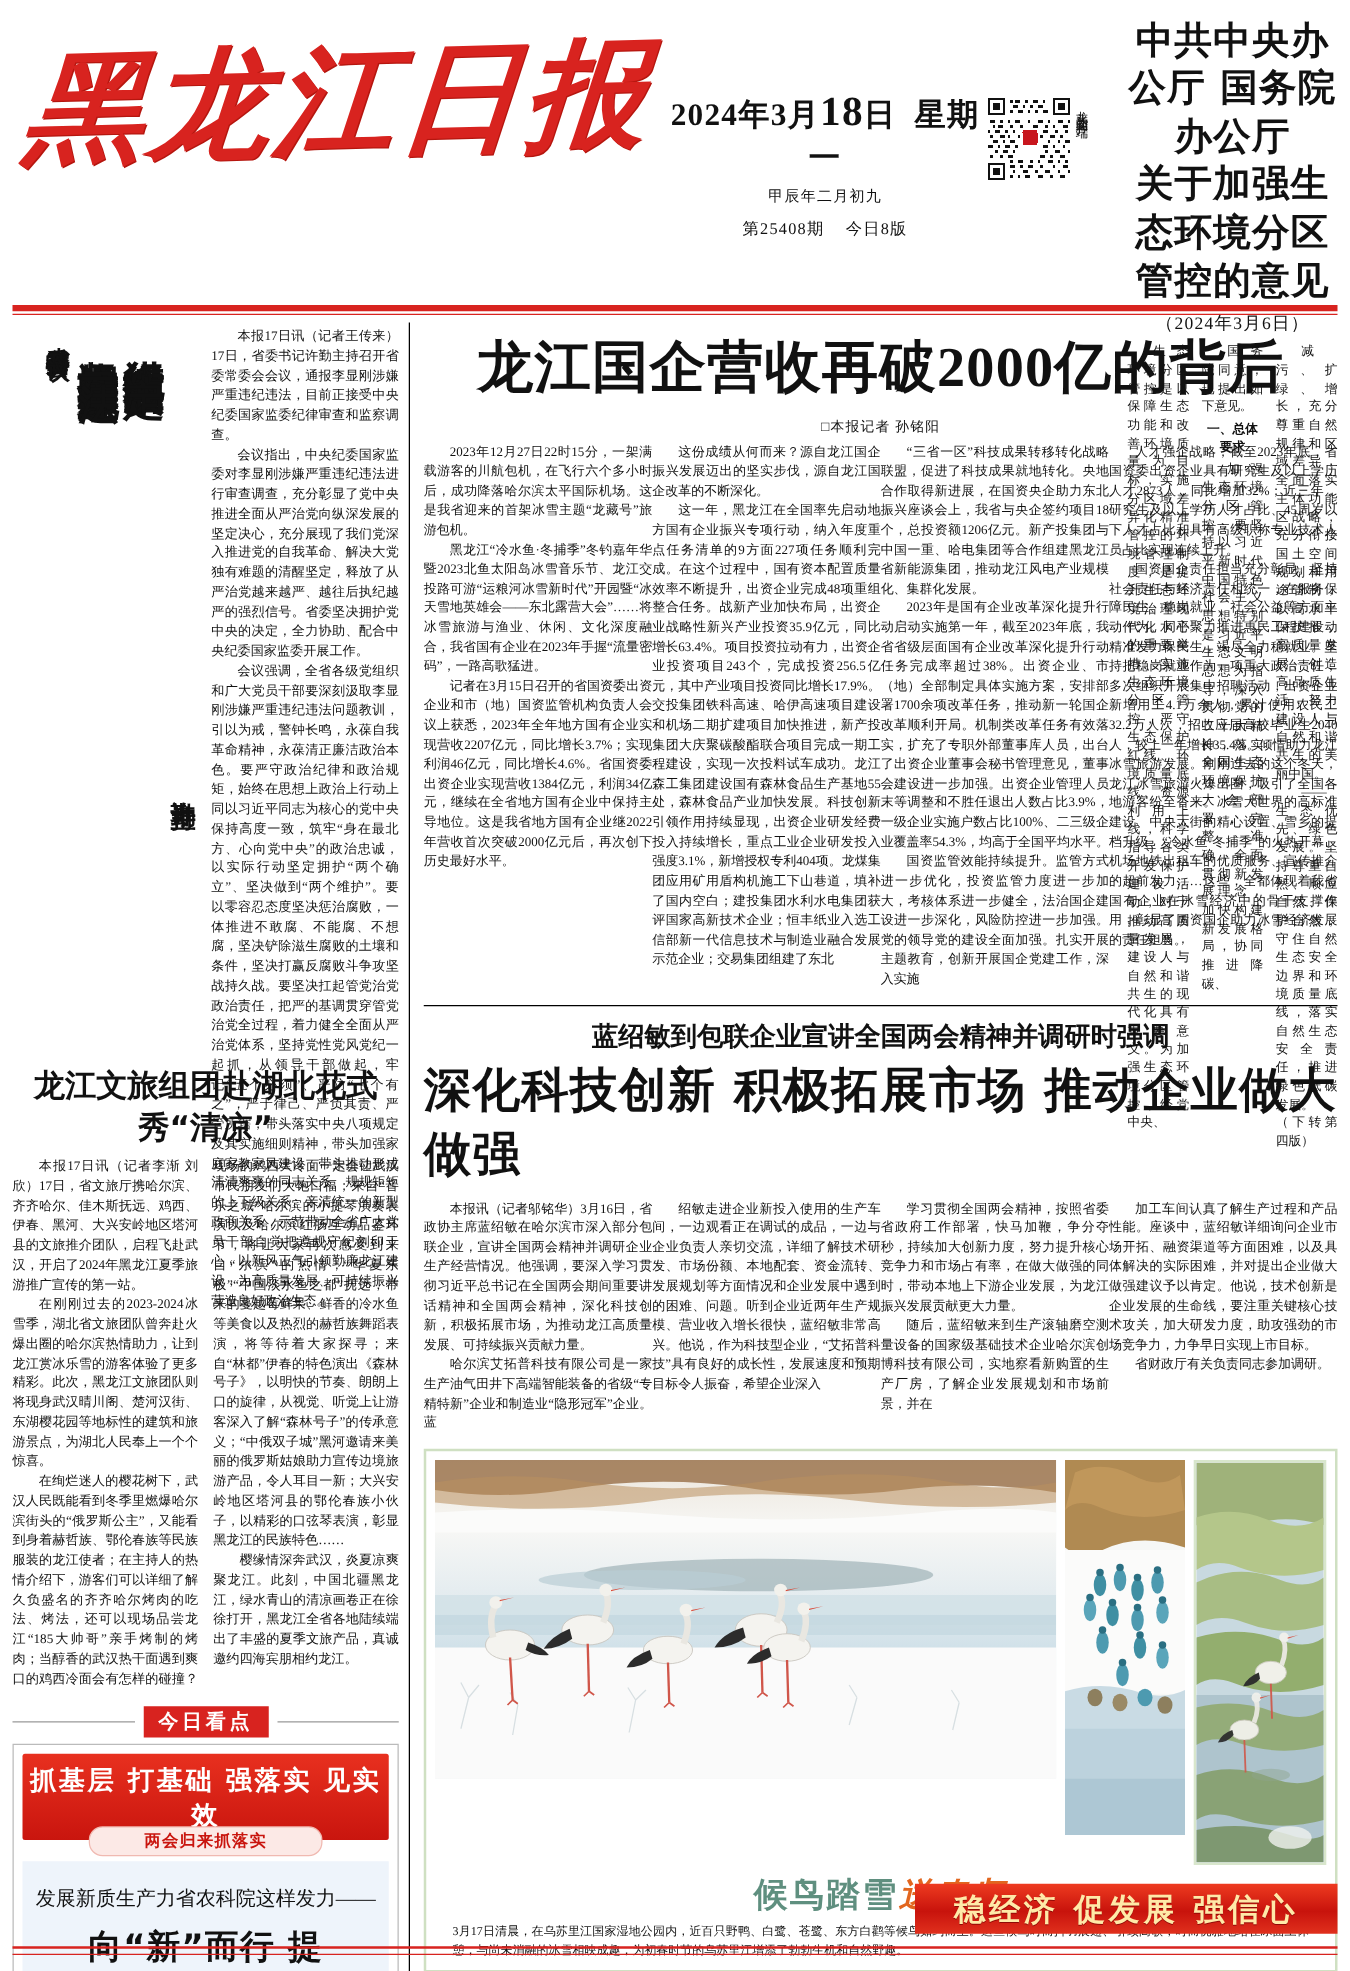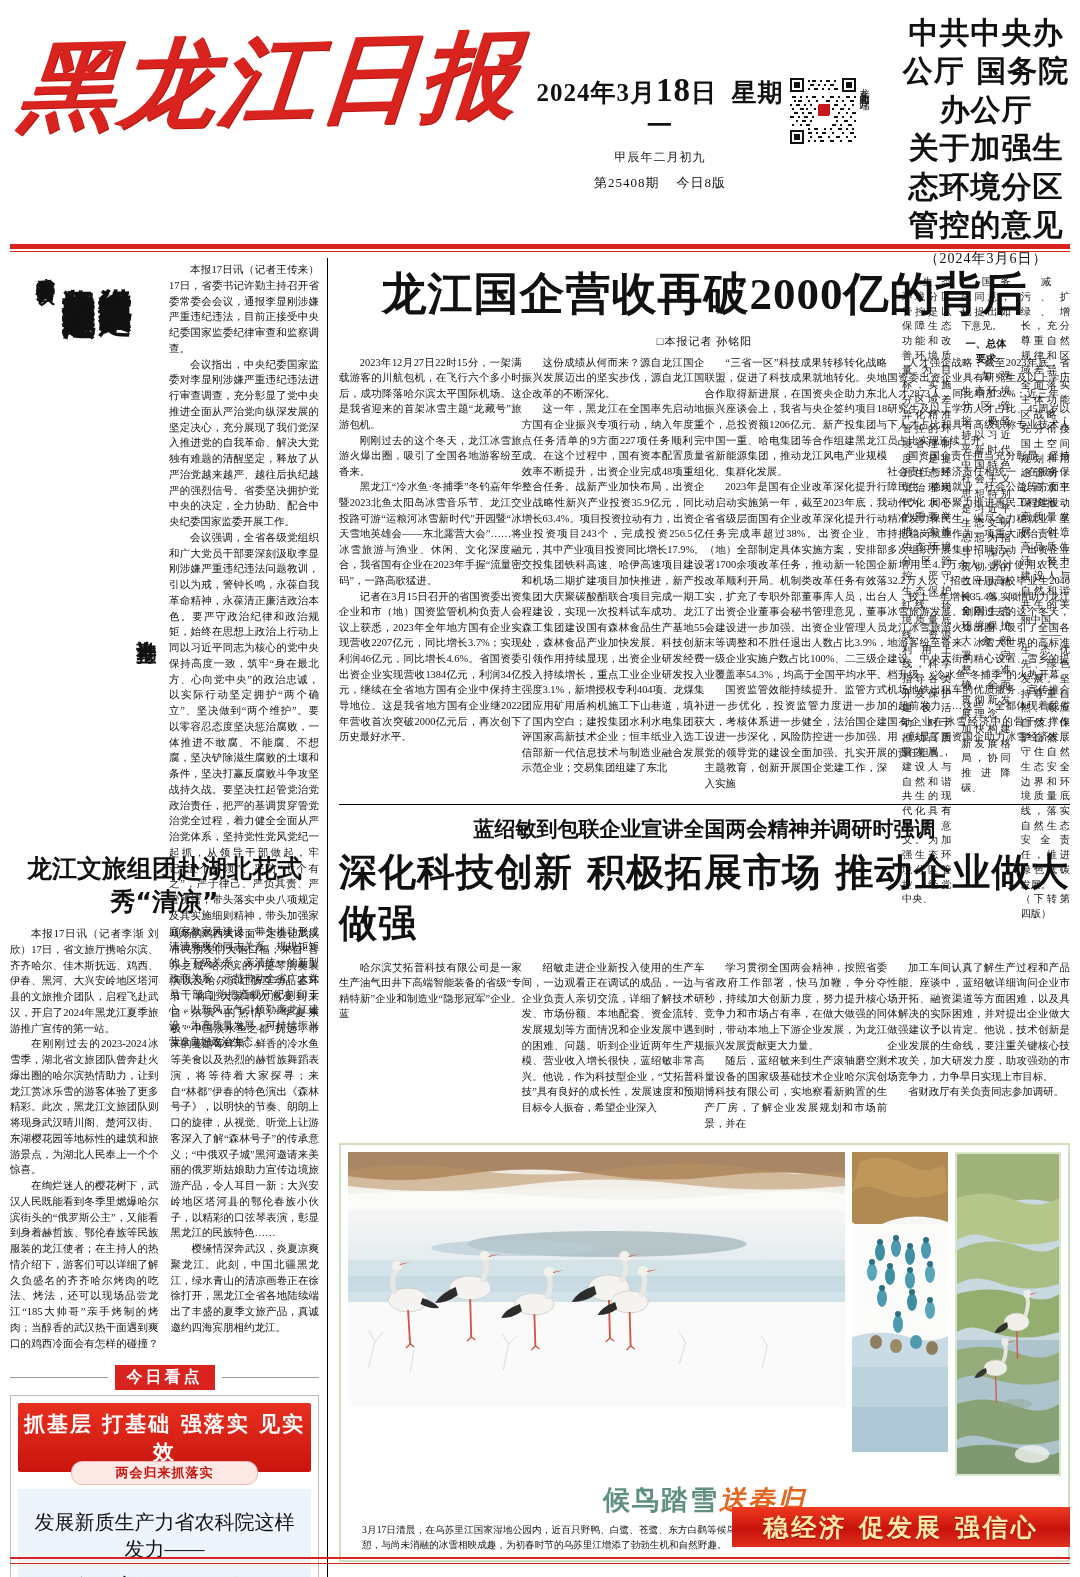--- a/index.html
+++ b/index.html
@@ -104,21 +104,21 @@
     color:#fff;text-align:center;font-weight:bold;font-size:21px;letter-spacing:2px;
     padding:7px 0 6px;font-family:"DejaVu Sans","Liberation Sans",sans-serif;
     border-radius:2px;position:relative;
   }
   .slogan-pill{
     background:#fce9e6;color:#c9150e;font-weight:bold;font-size:13px;letter-spacing:1px;
     border-radius:11px;padding:2px 0;width:185px;margin:-11px auto 0;text-align:center;position:relative;
     font-family:"DejaVu Sans","Liberation Sans",sans-serif;border:1px solid #f0b9b1;
   }
   .hl-body{background:#eef4fb;padding:20px 10px 13px;text-align:center;margin-top:4px;}
-  .hl-kicker{font-size:20px;letter-spacing:0px;margin-bottom:9px;}
+  .hl-kicker{font-size:16px;letter-spacing:0px;margin-bottom:9px;}
   .hl-title{font-family:"DejaVu Sans","Liberation Sans",sans-serif;font-weight:bold;font-size:27px;letter-spacing:1px;}
 
   
   .headline-1{
     font-family:Liberation Serif, serif;
     font-weight:bold;font-size:45px;text-align:center;letter-spacing:1px;
     margin:12px 0 14px;line-height:1.1;
   }
   .byline{text-align:center;font-size:11px;margin-bottom:6px;letter-spacing:1px;}
   .cols4{display:flex;font-size:10.4px;line-height:1.5;text-align:justify;}
@@ -375,21 +375,20 @@
     </div>
 
     <div class="col-main">
 
       <div>
         <div class="headline-1">龙江国企营收再破2000亿的背后</div>
         <div class="byline">□本报记者 孙铭阳</div>
         <div class="cols4">
           <div>
             <p>2023年12月27日22时15分，一架满载游客的川航包机，在飞行六个多小时后，成功降落哈尔滨太平国际机场。这是我省迎来的首架冰雪主题“龙藏号”旅游包机。</p>
-            <p>刚刚过去的这个冬天，龙江冰雪旅游火爆出圈，吸引了全国各地游客纷至沓来。</p>
             <p>黑龙江“冷水鱼·冬捕季”冬钓嘉年华暨2023北鱼太阳岛冰雪音乐节、龙江交投路可游“运粮河冰雪新时代”开园暨“冰天雪地英雄会——东北露营大会”……将冰雪旅游与渔业、休闲、文化深度融合，我省国有企业在2023年手握“流量密码”，一路高歌猛进。</p>
             <p>记者在3月15日召开的省国资委出资企业和市（地）国资监管机构负责人会议上获悉，2023年全年地方国有企业实现营收2207亿元，同比增长3.7%；实现利润46亿元，同比增长4.6%。省国资委出资企业实现营收1384亿元，利润34亿元，继续在全省地方国有企业中保持主导地位。这是我省地方国有企业继2022年营收首次突破2000亿元后，再次创下历史最好水平。</p>
           </div>
           <div>
             <p>这份成绩从何而来？源自龙江国企振兴发展迈出的坚实步伐，源自龙江国企改革的不断深化。</p>
             <p>这一年，黑龙江在全国率先启动地方国有企业振兴专项行动，纳入年度重点任务清单的9方面227项任务顺利完成。在这个过程中，国有资本配置质量效率不断提升，出资企业完成48项重组整合任务。战新产业加快布局，出资企业战略性新兴产业投资35.9亿元，同比增长63.4%。项目投资拉动有力，出资企业投资项目243个，完成投资256.5亿元，其中产业项目投资同比增长17.9%。交投集团铁科高速、哈伊高速项目建设和机场二期扩建项目加快推进，新产投集团大庆聚碳酸酯联合项目完成一期工程建设，实现一次投料试车成功。龙江森工集团建设国有森林食品生产基地55处，森林食品产业加快发展。科技创新引领作用持续显现，出资企业研发经费投入持续增长，重点工业企业研发投入强度3.1%，新增授权专利404项。龙煤集团应用矿用盾构机施工下山巷道，填补了国内空白；建投集团水利水电集团获评国家高新技术企业；恒丰纸业入选工信部新一代信息技术与制造业融合发展示范企业；交易集团组建了东北</p>
           </div>
           <div>
             <p>“三省一区”科技成果转移转化战略联盟，促进了科技成果就地转化。央地合作取得新进展，在国资央企助力东北振兴座谈会上，我省与央企签约项目18个，总投资额1206亿元。新产投集团与中国一重、哈电集团等合作组建黑龙江省新能源集团，推动龙江风电产业规模化、集群化发展。</p>
             <p>2023年是国有企业改革深化提升行动启动实施第一年，截至2023年底，我省省级层面国有企业改革深化提升行动任务完成率超过38%。出资企业、市（地）全部制定具体实施方案，安排部署1700余项改革任务，推动新一轮国企改革顺利开局。机制类改革任务有效落实，扩充了专职外部董事库人员，出台了出资企业董事会秘书管理意见，董事会建设进一步加强。出资企业管理人员末等调整和不胜任退出人数占比3.9%，一级企业实施户数占比100%、二三级企业覆盖率54.3%，均高于全国平均水平。</p>
@@ -402,20 +401,21 @@
         </div>
       </div>
 
       <div class="sec-sep"></div>
 
       <div>
         <div class="kicker-2">蓝绍敏到包联企业宣讲全国两会精神并调研时强调</div>
         <div class="headline-2">深化科技创新  积极拓展市场  推动企业做大做强</div>
         <div class="cols4">
           <div>
+            <p>本报讯（记者邬铭华）3月16日，省政协主席蓝绍敏在哈尔滨市深入部分包联企业，宣讲全国两会精神并调研企业生产经营情况。他强调，要深入学习贯彻习近平总书记在全国两会期间重要讲话精神和全国两会精神，深化科技创新，积极拓展市场，为推动龙江高质量发展、可持续振兴贡献力量。</p>
             <p>哈尔滨艾拓普科技有限公司是一家生产油气田井下高端智能装备的省级“专精特新”企业和制造业“隐形冠军”企业。蓝</p>
           </div>
           <div>
             <p>绍敏走进企业新投入使用的生产车间，一边观看正在调试的成品，一边与企业负责人亲切交流，详细了解技术研发、市场份额、本地配套、资金流转、发展规划等方面情况和企业发展中遇到的困难、问题。听到企业近两年生产规模、营业收入增长很快，蓝绍敏非常高兴。他说，作为科技型企业，“艾拓普科技”具有良好的成长性，发展速度和预期目标令人振奋，希望企业深入</p>
           </div>
           <div>
             <p>学习贯彻全国两会精神，按照省委省政府工作部署，快马加鞭，争分夺秒，持续加大创新力度，努力提升核心竞争力和市场占有率，在做大做强的同时，带动本地上下游企业发展，为龙江振兴发展贡献更大力量。</p>
             <p>随后，蓝绍敏来到生产滚轴磨空测量设备的国家级基础技术企业哈尔滨创博科技有限公司，实地察看新购置的生产厂房，了解企业发展规划和市场前景，并在</p>
           </div>
           <div>

